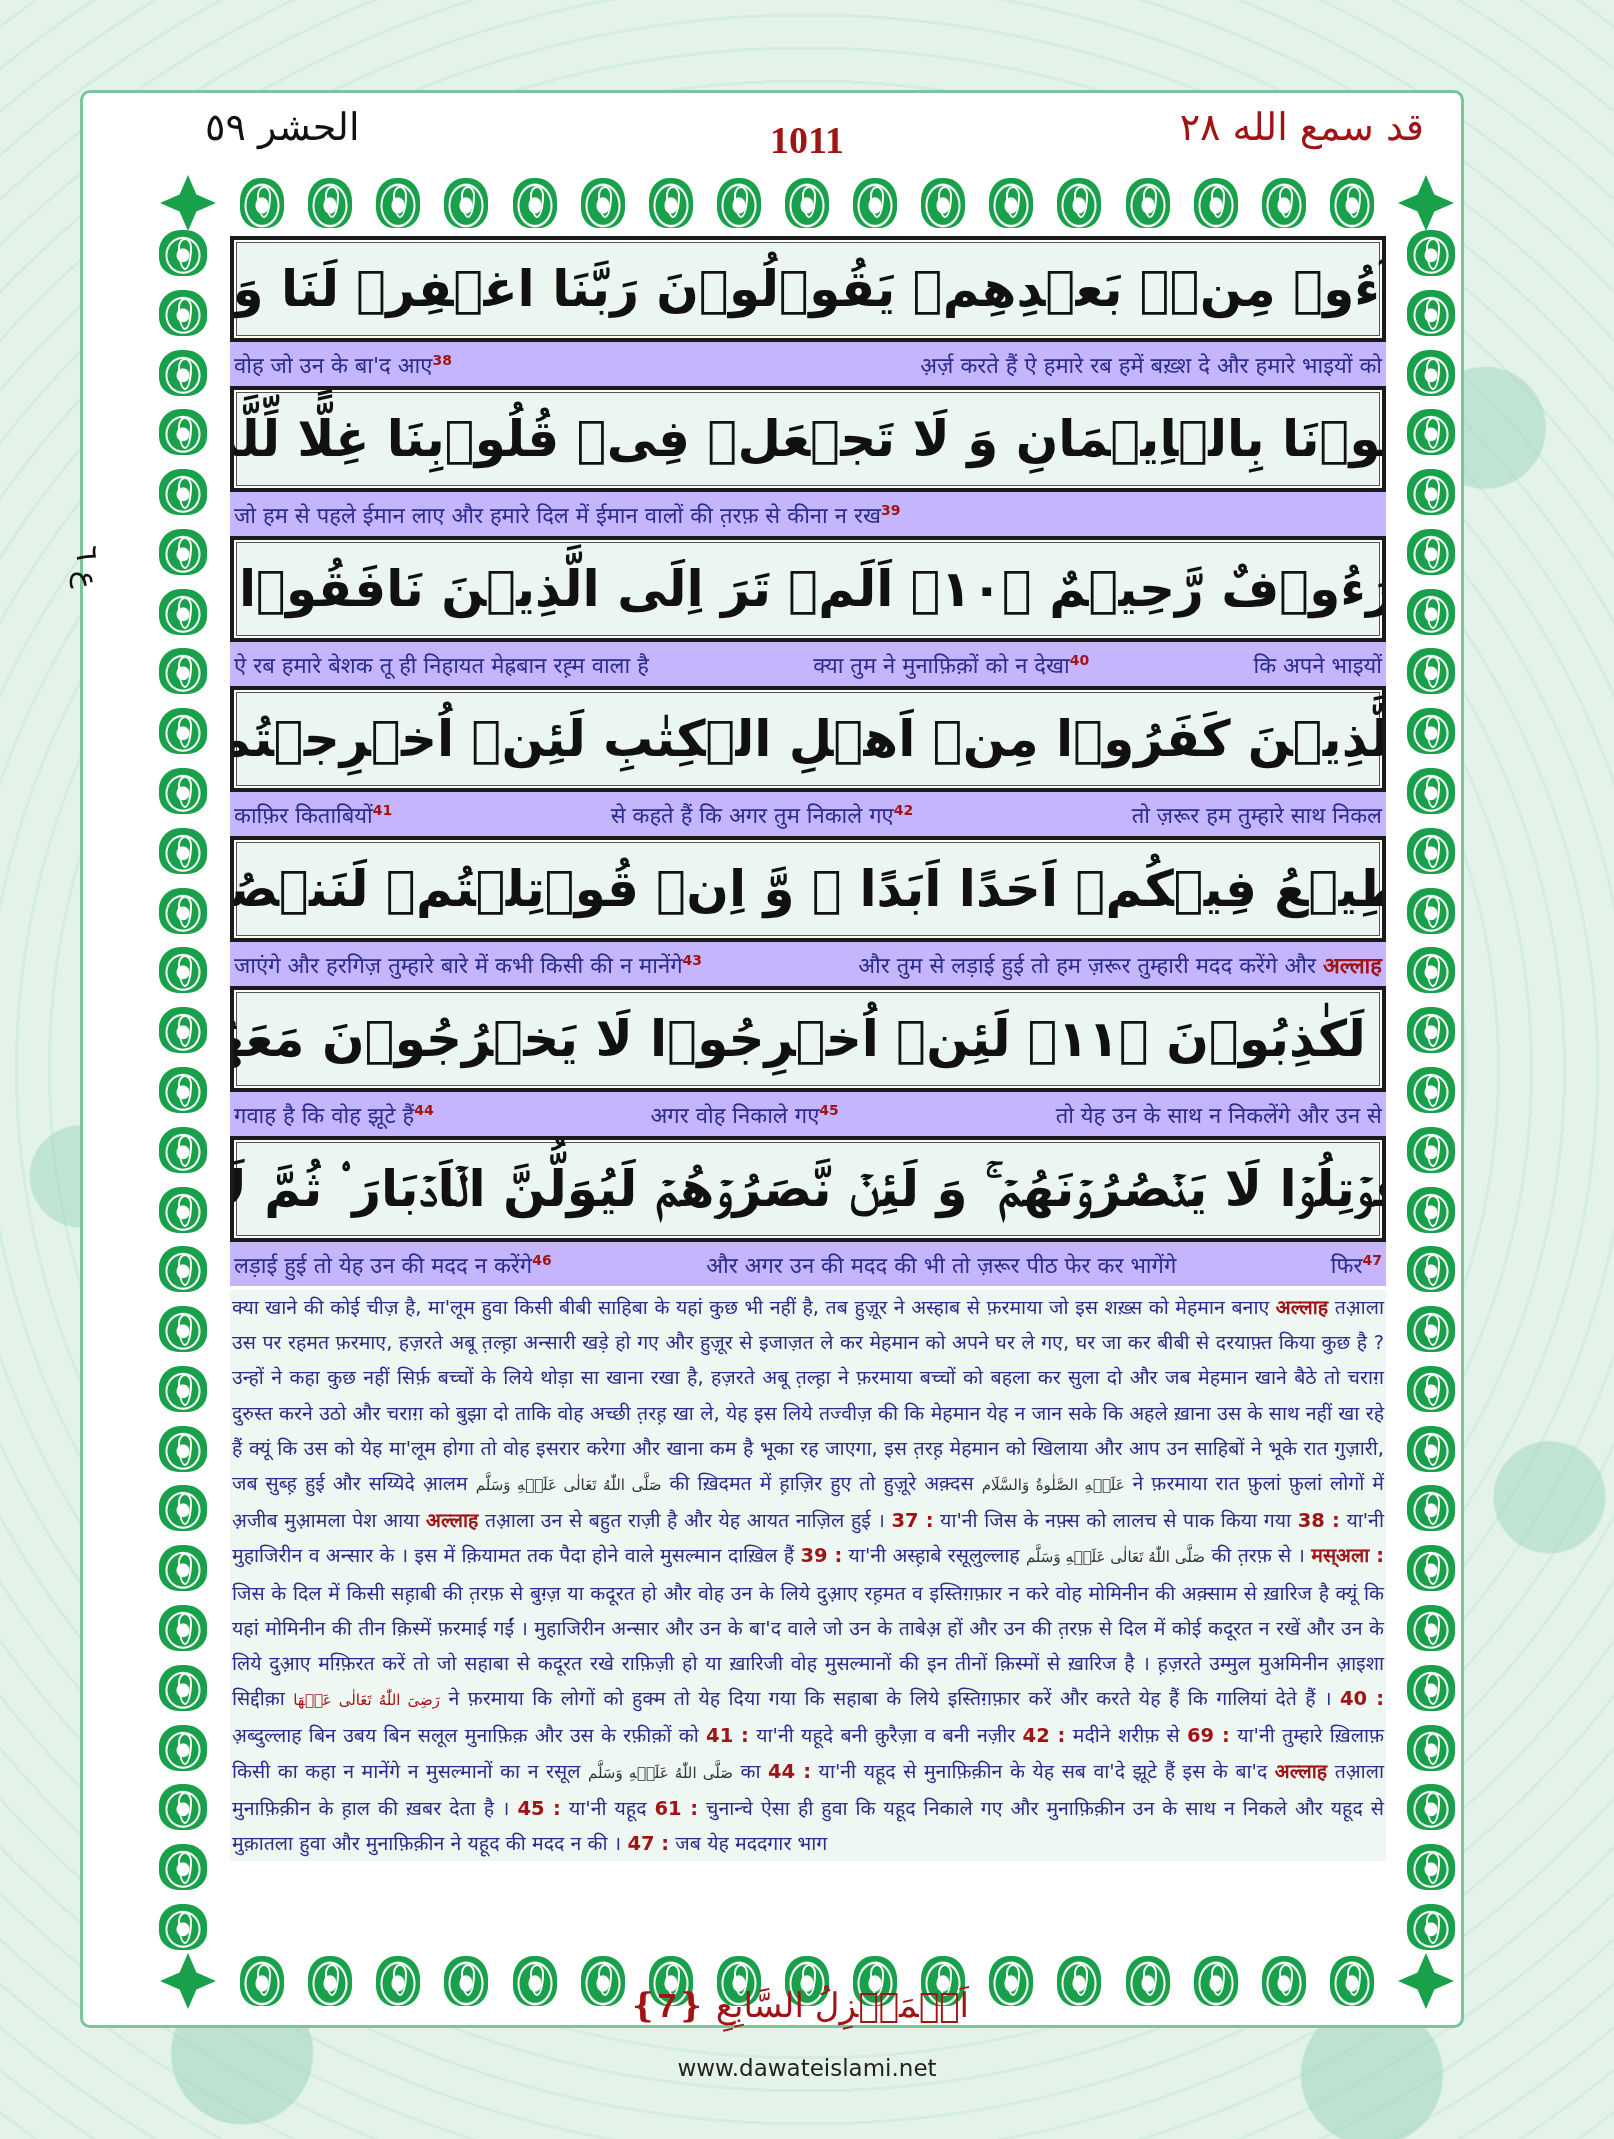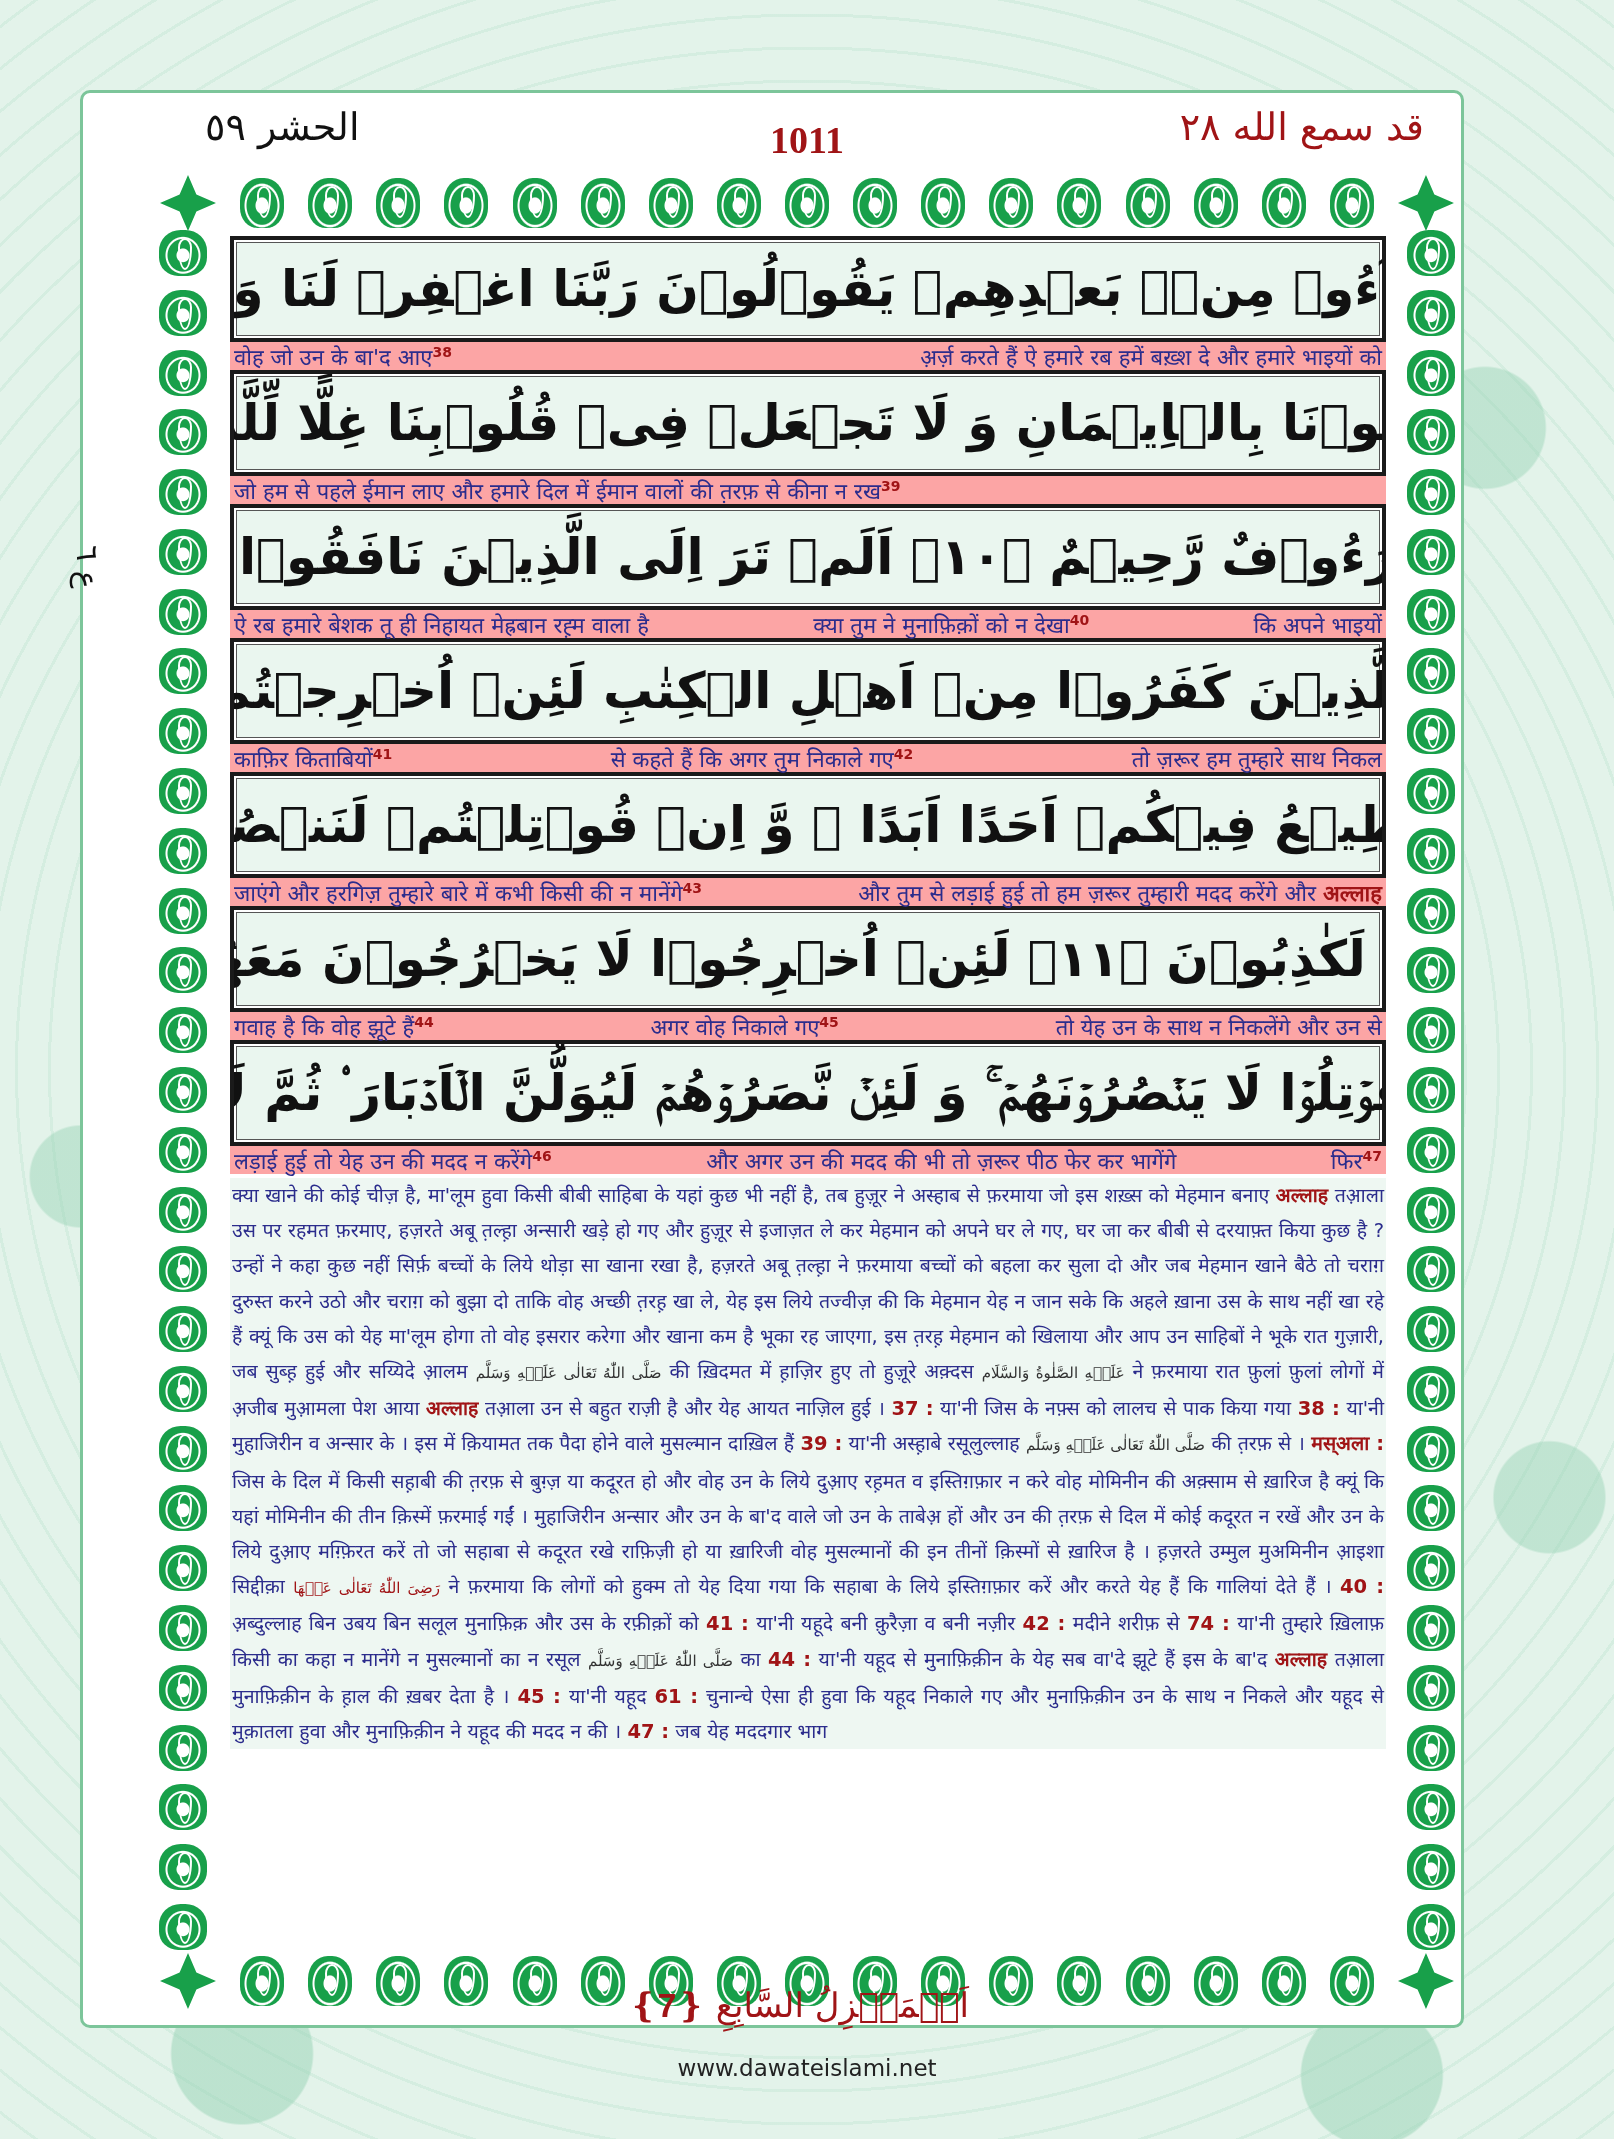--- a/index.html
+++ b/index.html
@@ -62,22 +62,22 @@
   .ayah-box {
     border: 4px solid #1a1a1a; background: #eaf6ef; height: 106px;
     display: flex; align-items: center; justify-content: center; overflow: hidden;
     box-shadow: inset 0 0 0 2px #fff, inset 0 0 0 3px #555;
   }
   .ayah-text {
     direction: rtl; font-family: "DejaVu Sans", sans-serif; font-weight: bold;
     font-size: 50px; color: #111; white-space: nowrap; letter-spacing: 1px;
   }
   .trans {
-    height: 28px; display: flex; justify-content: space-between; align-items: center;
-    background: #fca5a5; color: #2b2c8c; font-size: 22px; padding: 0 4px;
+    height: 44px; display: flex; justify-content: space-between; align-items: center;
+    background: #c4b5fd; color: #2b2c8c; font-size: 22px; padding: 0 4px;
     font-family: "DejaVu Sans", sans-serif;
   }
   .trans sup, .comm sup { color: #a01416; font-weight: bold; font-size: 14px; }
   .allah { color: #a01416; font-weight: bold; font-family: "DejaVu Serif", serif; }
   .comm {
     margin-top: 4px; background: #eef7f2; color: #2b2c8c; font-size: 19.5px;
     line-height: 35.2px; text-align: justify; padding: 0 2px;
   }
   .comm .num { color: #a01416; font-weight: bold; }
   .salutation { font-family: "DejaVu Serif", serif; font-size: 15px; color: #333; }
@@ -297,21 +297,21 @@
     <span class="num">मस्अला :</span>
     <span>जिस के दिल में किसी सह़ाबी की त़रफ़ से बुग़्ज़ या कदूरत हो और वोह उन के लिये दुआ़ए रह़मत व इस्तिग़फ़ार न करे वोह मोमिनीन की अक़्साम से ख़ारिज है क्यूं कि यहां मोमिनीन की तीन क़िस्में फ़रमाई गईं । मुहाजिरीन अन्सार और उन के बा'द वाले जो उन के ताबेअ़ हों और उन की त़रफ़ से दिल में कोई कदूरत न रखें और उन के लिये दुआ़ए मग़्फ़िरत करें तो जो सहाबा से कदूरत रखे राफ़िज़ी हो या ख़ारिजी वोह मुसल्मानों की इन तीनों क़िस्मों से ख़ारिज है । ह़ज़रते उम्मुल मुअमिनीन आ़इशा सिद्दीक़ा</span>
     <span class="salutation red">رَضِیَ اللّٰهُ تَعَالٰی عَنۡهَا</span>
     <span>ने फ़रमाया कि लोगों को हुक्म तो येह दिया गया कि सहाबा के लिये इस्तिग़फ़ार करें और करते येह हैं कि गालियां देते हैं ।</span>
     <span class="num">40 :</span>
     <span>अ़ब्दुल्लाह बिन उबय बिन सलूल मुनाफ़िक़ और उस के रफ़ीक़ों को</span>
     <span class="num">41 :</span>
     <span>या'नी यहूदे बनी क़ुरैज़ा व बनी नज़ीर</span>
     <span class="num">42 :</span>
     <span>मदीने शरीफ़ से</span>
-    <span class="num">74 :</span>
+    <span class="num">69 :</span>
     <span>या'नी तुम्हारे ख़िलाफ़ किसी का कहा न मानेंगे न मुसल्मानों का न रसूल</span>
     <span class="salutation">صَلَّی اللّٰهُ عَلَیۡهِ وَسَلَّم</span>
     <span>का</span>
     <span class="num">44 :</span>
     <span>या'नी यहूद से मुनाफ़िक़ीन के येह सब वा'दे झूटे हैं इस के बा'द</span>
     <span class="allah">अल्लाह</span>
     <span>तआ़ला मुनाफ़िक़ीन के ह़ाल की ख़बर देता है ।</span>
     <span class="num">45 :</span>
     <span>या'नी यहूद</span>
     <span class="num">61 :</span>

